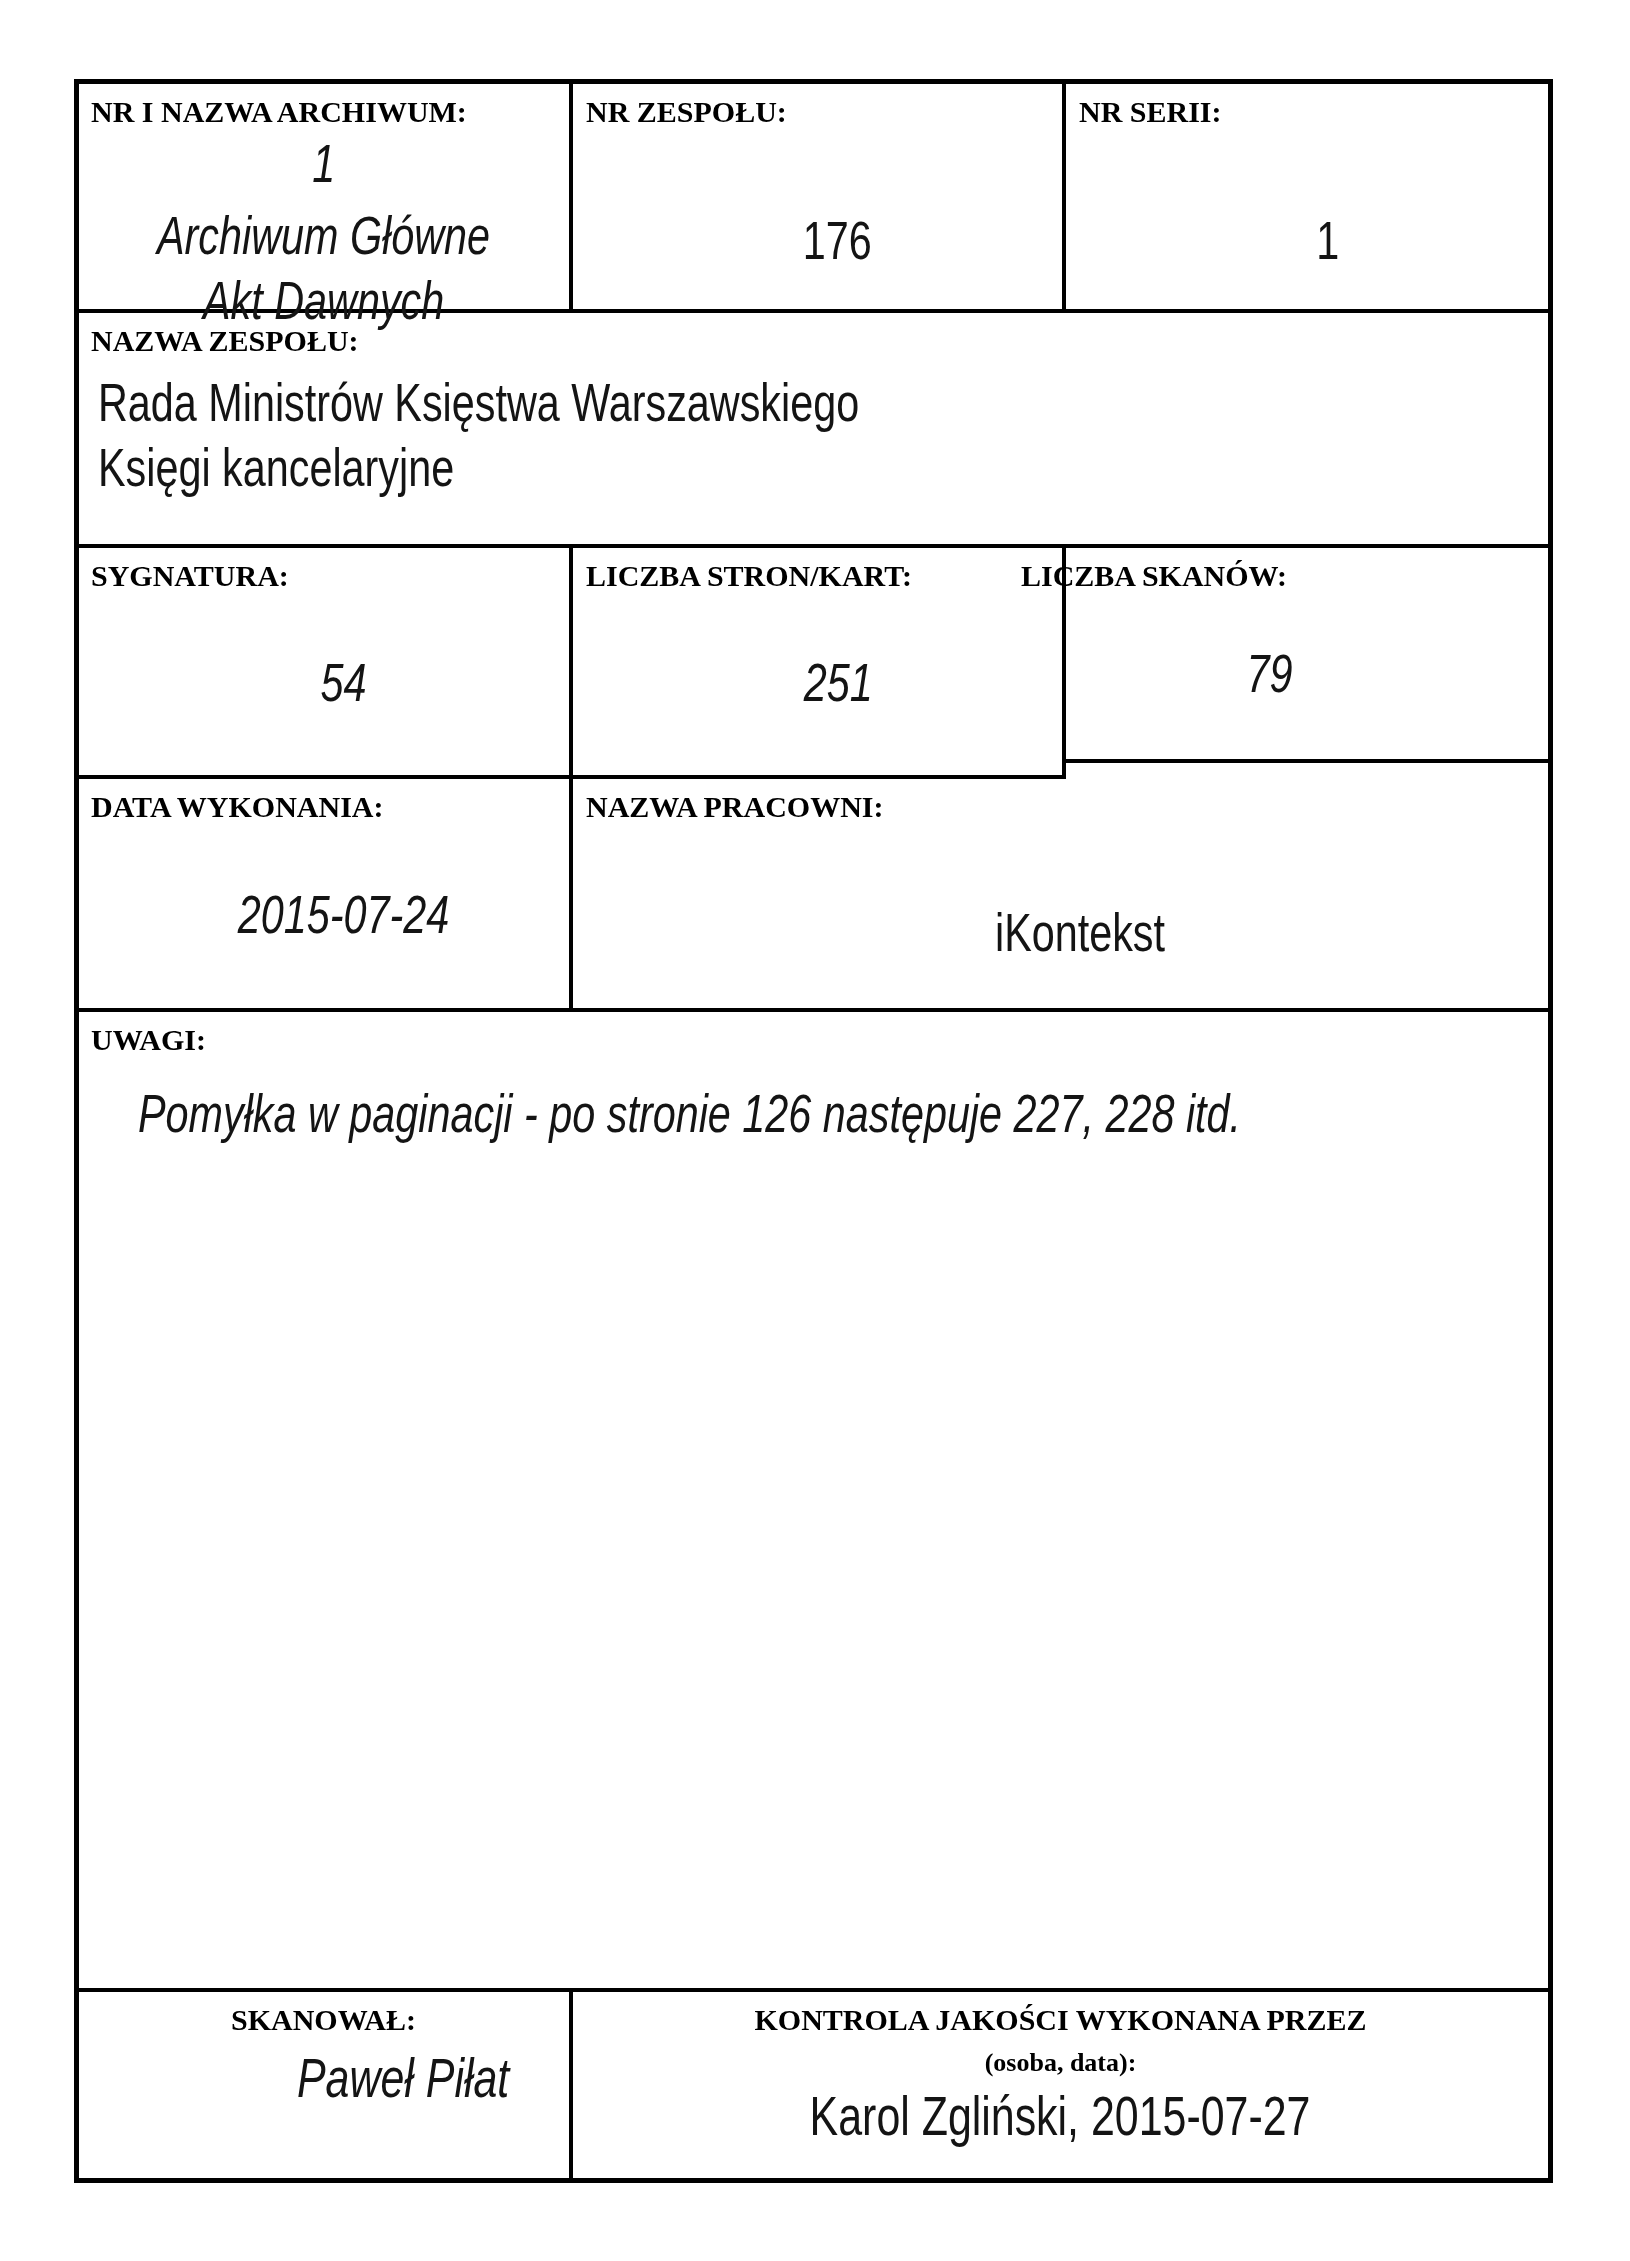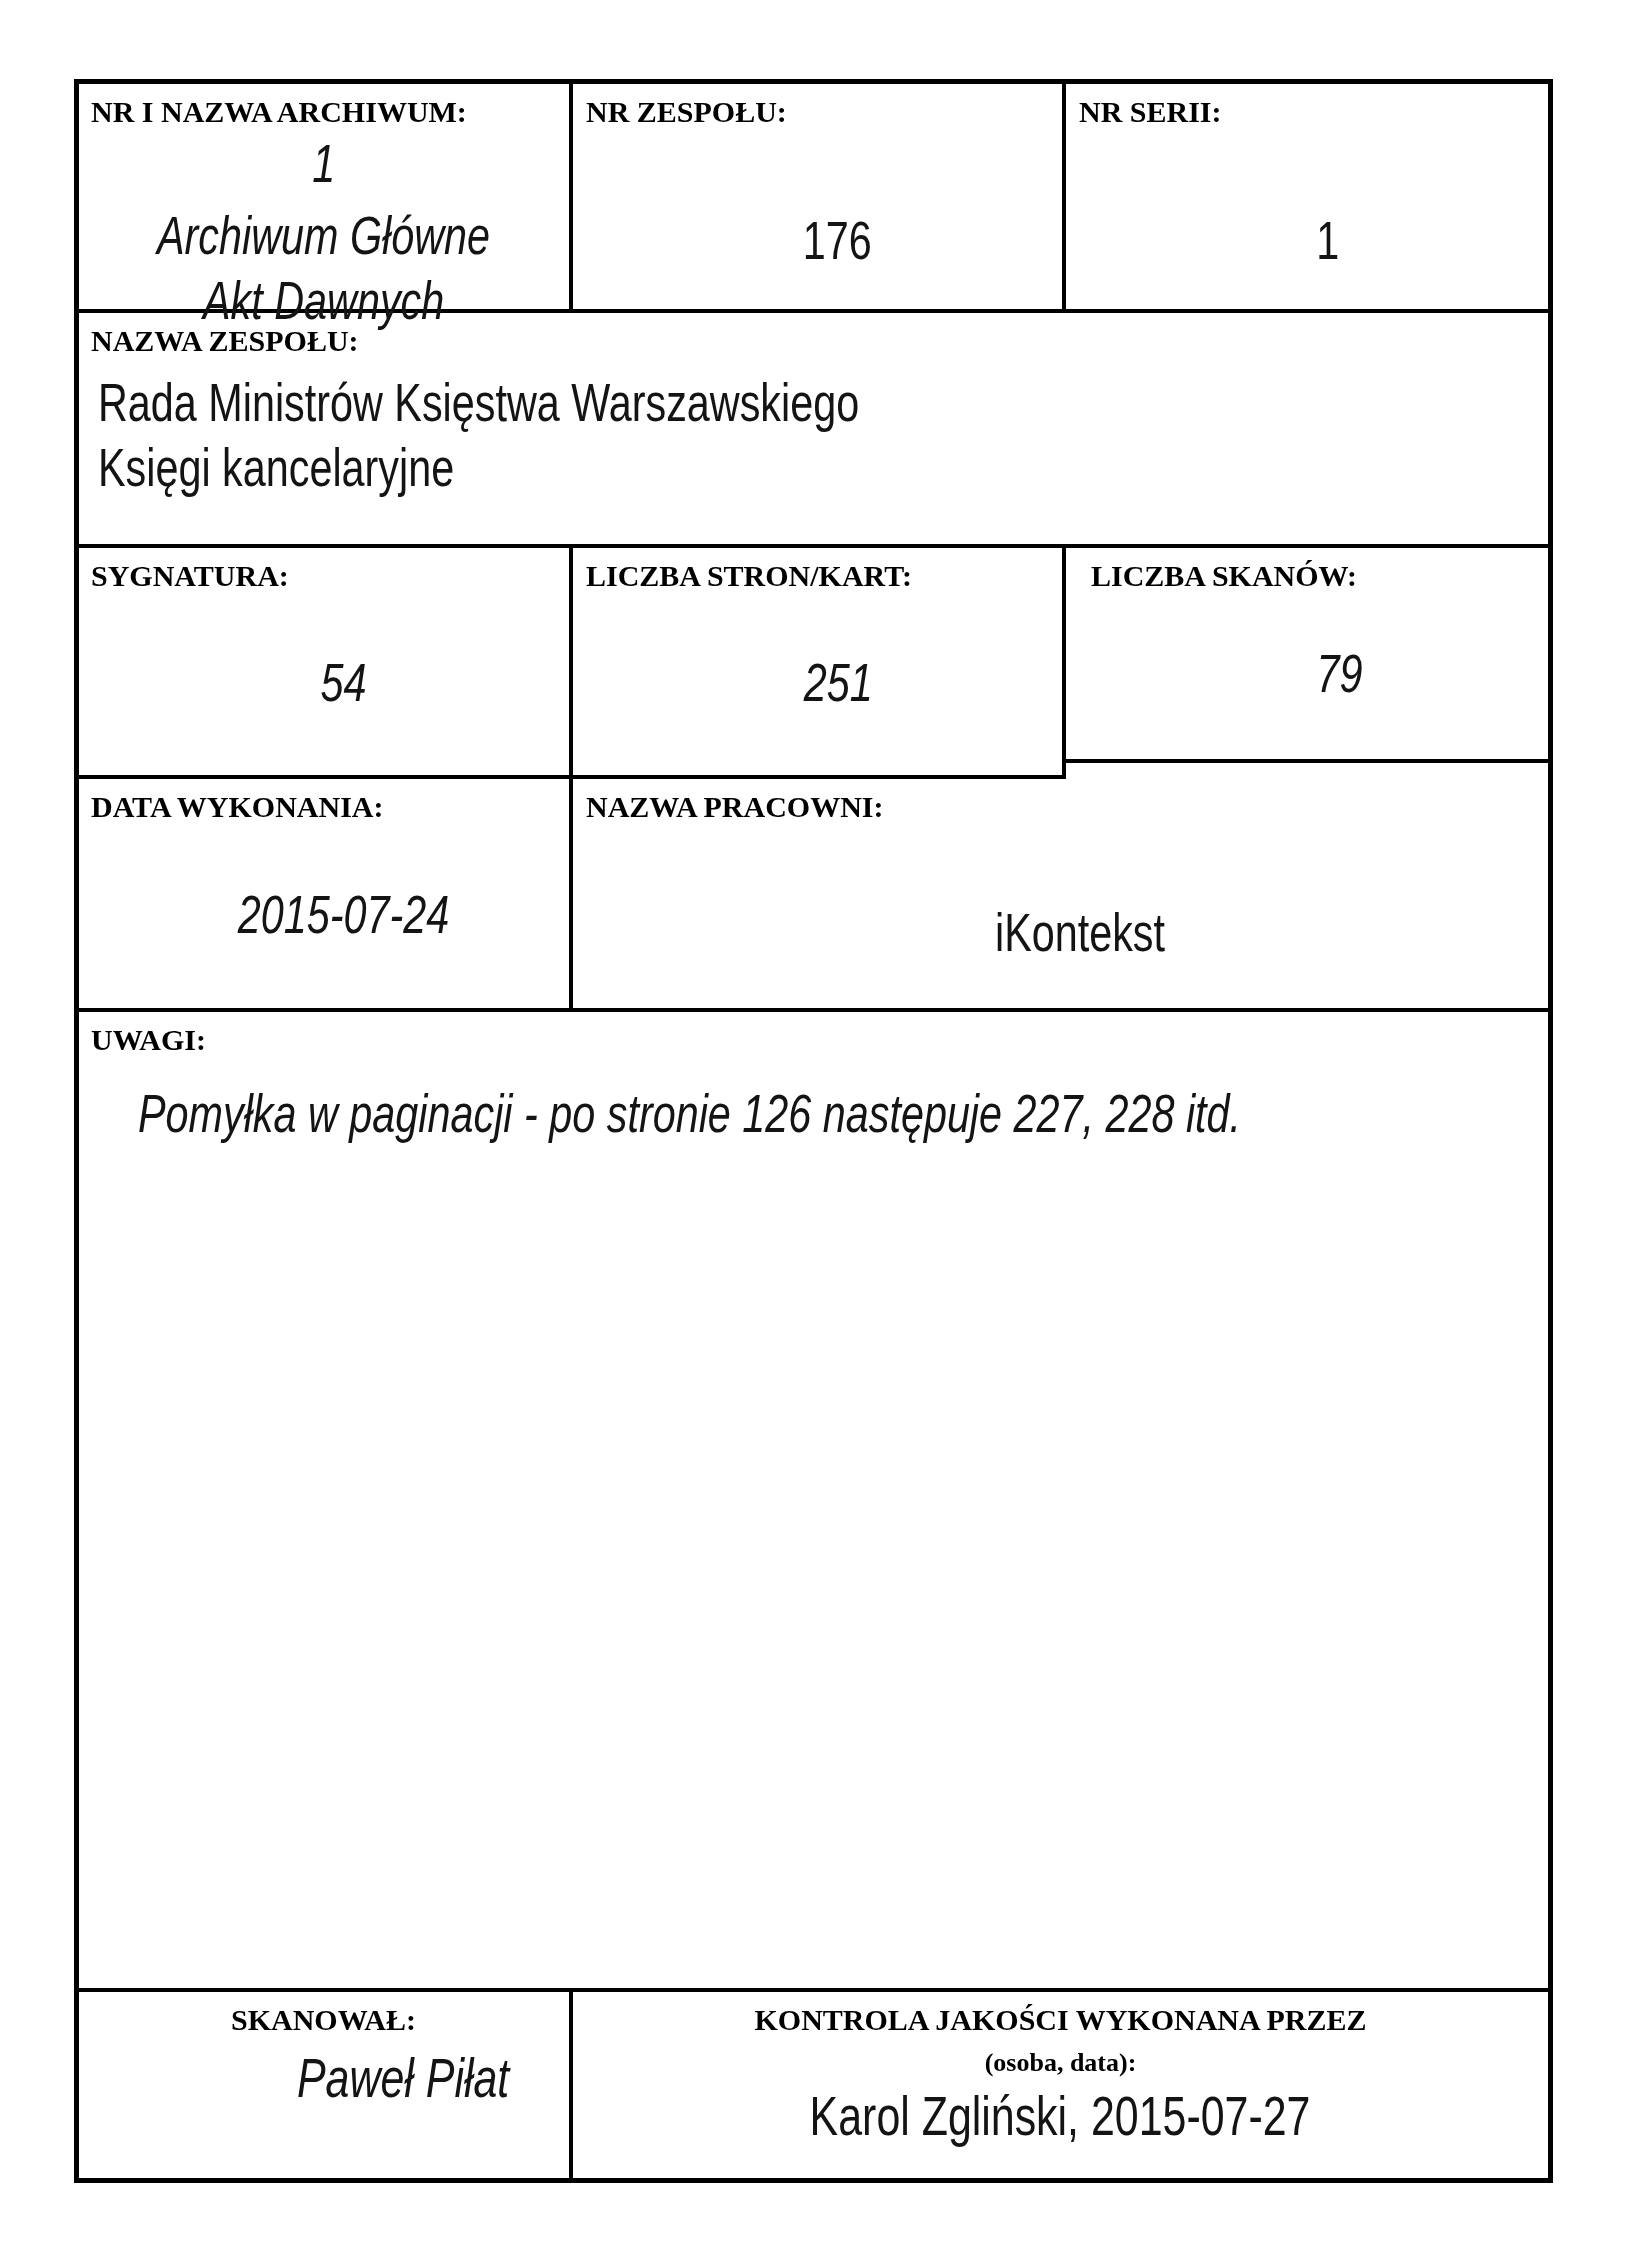--- a/index.html
+++ b/index.html
@@ -101,21 +101,21 @@
   </div>
 </div>
 
 <div class="cell" style="left:573px;top:548px;width:490px;height:227px;">
   <div class="lbl">LICZBA STRON/KART:</div>
   <div class="content vcenter">
     <div class="val it"><span class="cond">251</span></div>
   </div>
 </div>
 
-<div class="cell" style="left:1078px;top:548px;width:483px;height:210px;">
+<div class="cell" style="left:1008px;top:548px;width:483px;height:210px;">
   <div class="lbl">LICZBA SKANÓW:</div>
   <div class="content vcenter">
     <div class="val it"><span class="cond">79</span></div>
   </div>
 </div>
 
 <div class="cell" style="left:78px;top:779px;width:491px;height:229px;">
   <div class="lbl">DATA WYKONANIA:</div>
   <div class="content vcenter">
     <div class="val it"><span class="cond">2015-07-24</span></div>

